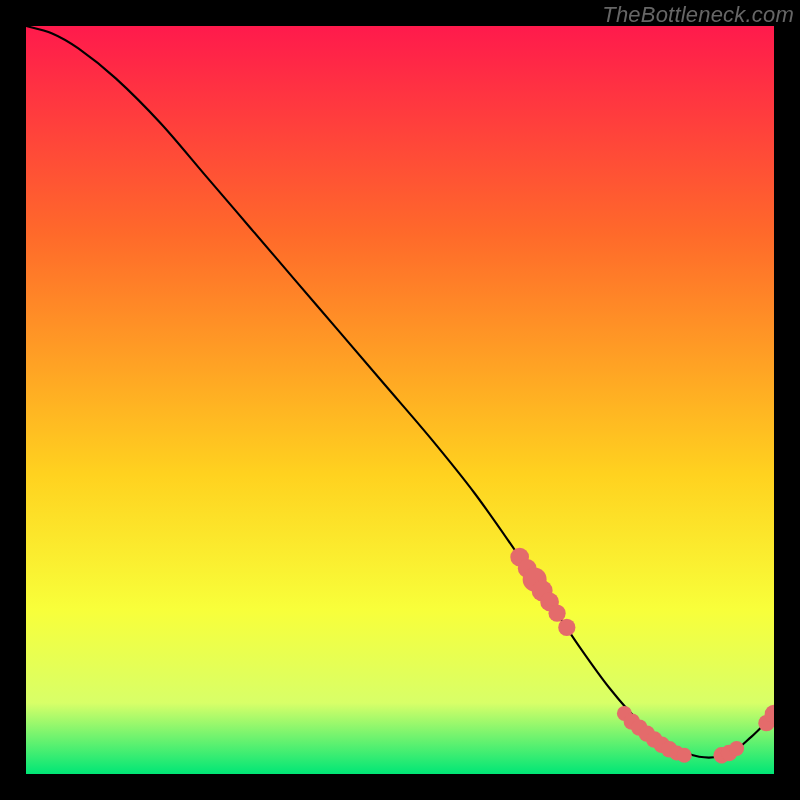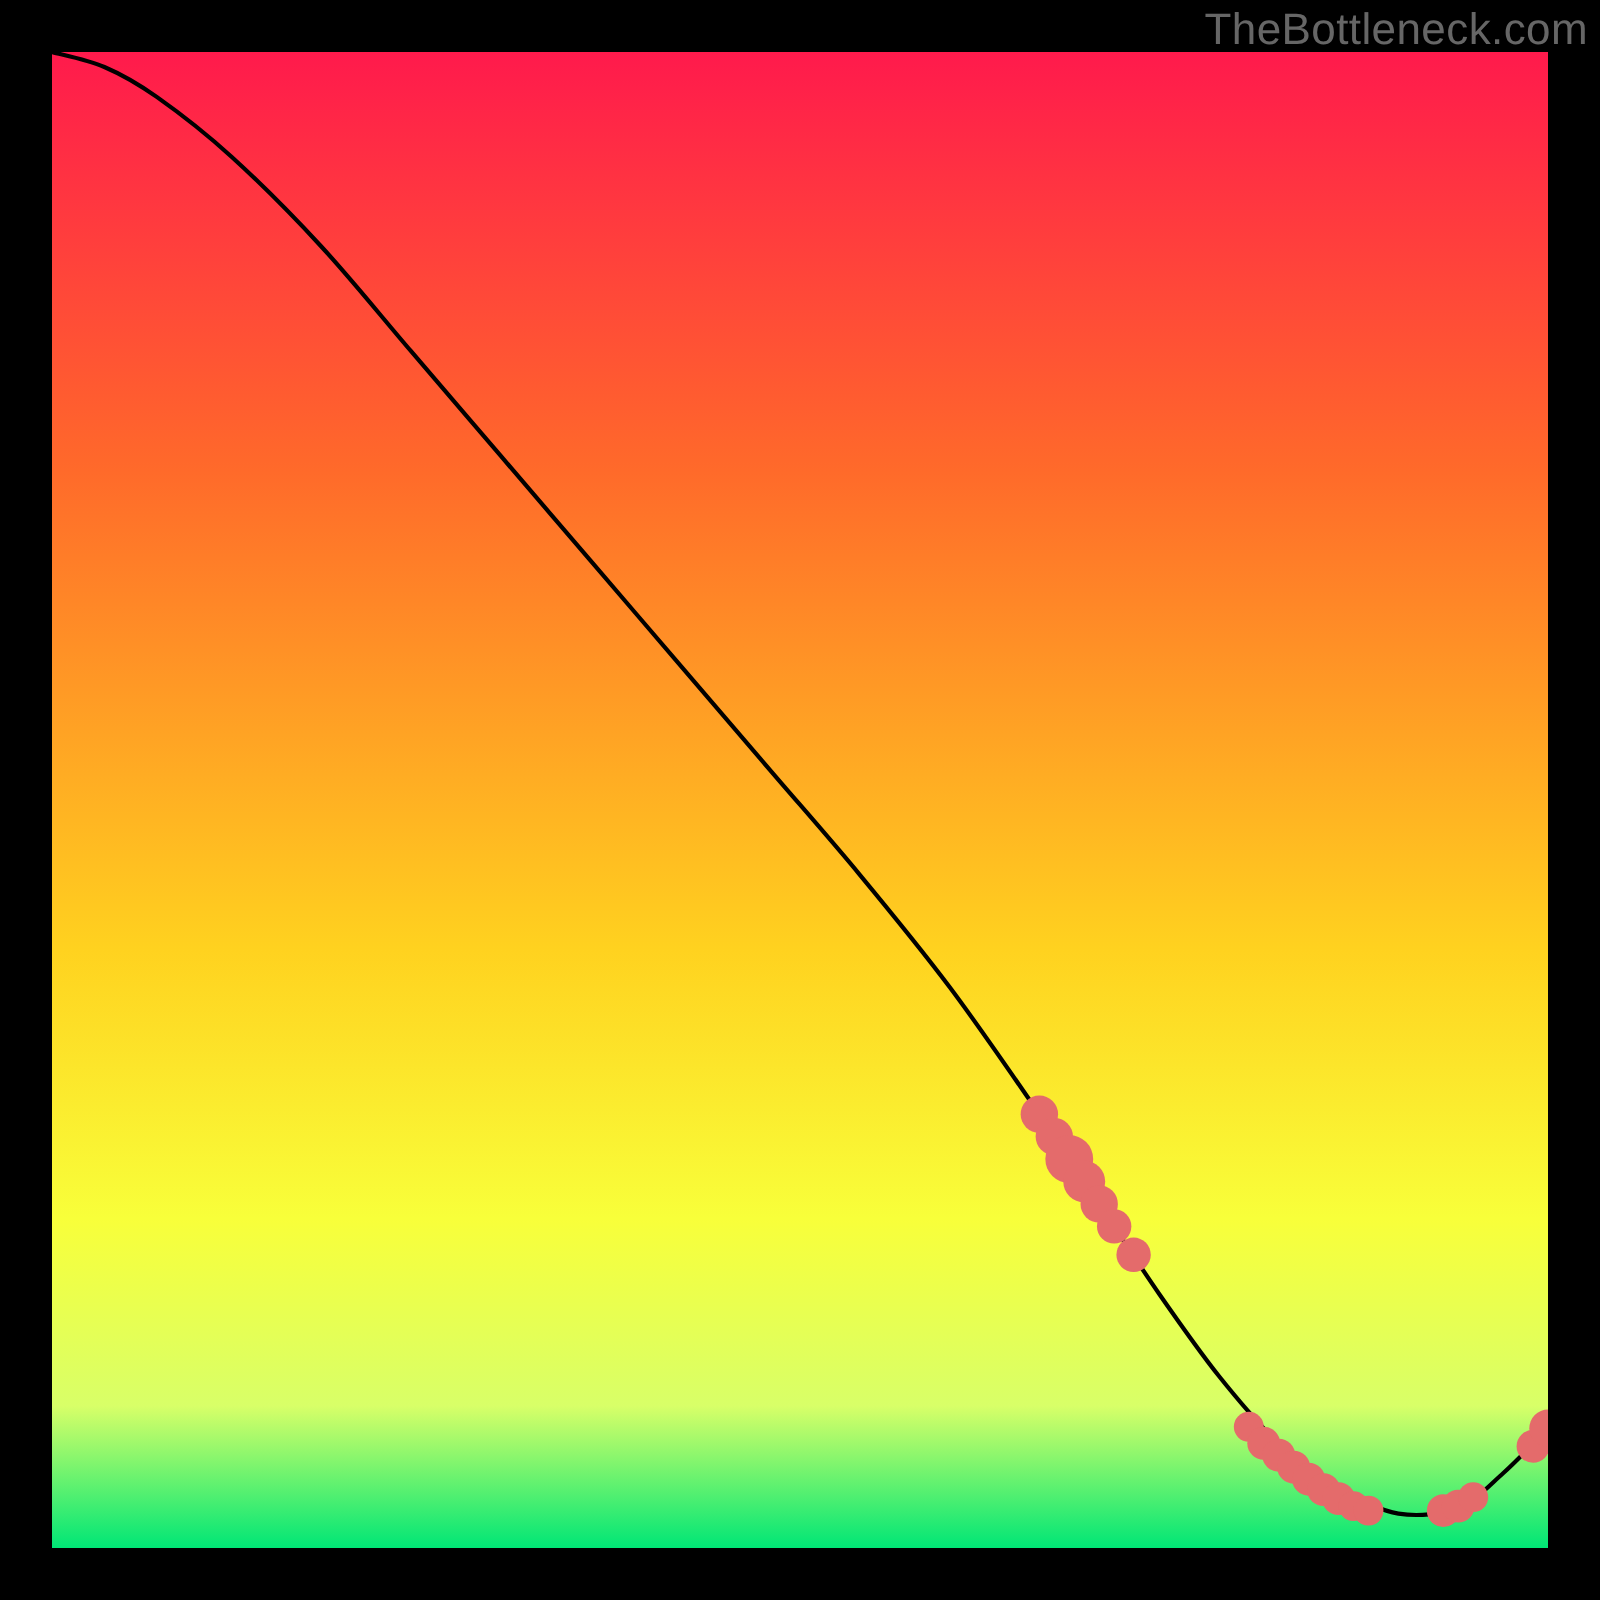--- a/index.html
+++ b/index.html
@@ -8,20 +8,21 @@
     width: 800px;
     height: 800px;
     background: #000;
     font-family: Arial, Helvetica, sans-serif;
   }
   .stage {
     position: relative;
     width: 800px;
     height: 568px;
     background: #000;
+    font-style: italic;
   }
   .plot {
     position: absolute;
     left: 26px;
     top: 26px;
     width: 748px;
     height: 748px;
   }
   .watermark {
     position: absolute;

